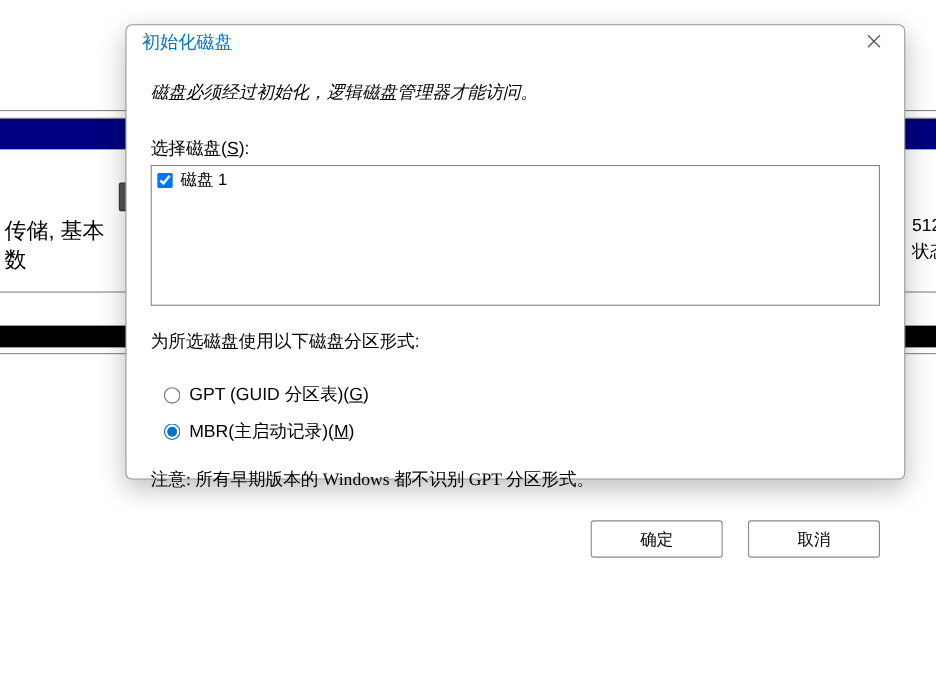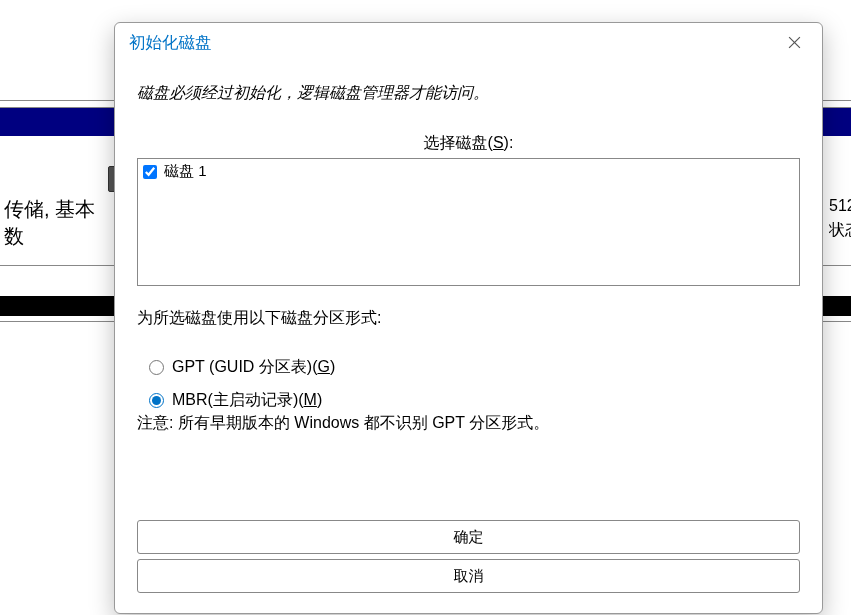--- a/index.html
+++ b/index.html
@@ -23,21 +23,21 @@
     .bg-left-text { position:absolute; left:0; top:60px; width:100px; font-size:20px; color:#000; padding-left:4px; }
     .bg-right-text { position:absolute; left:829px; top:58px; width:30px; font-size:16px; color:#000; line-height:1.5; overflow:hidden; white-space:pre; }
     .bg-gap { position:absolute; left:0; top:268px; width:100%; height:30px; background:#fff; }
     .bg-black-band { position:absolute; left:0; top:296px; width:100%; height:20px; background:#000; }
     .bg-below { position:absolute; left:0; top:316px; width:100%; height:6px; background:#fff; border-bottom:1px solid #888; }
     .dialog {
       position:absolute;
       left:114px;
       top:22px;
       width:709px;
-      height:592px;
+      height:414px;
       background:#fff;
       border:1px solid #999;
       border-radius:6px;
       box-shadow:0 8px 24px rgba(0,0,0,.25);
       display:flex;
       flex-direction:column;
     }
     .titlebar {
       height:40px;
       display:flex;
@@ -53,40 +53,39 @@
       width:40px; height:32px; display:flex; align-items:center; justify-content:center;
       cursor:pointer; color:#555; border-radius:3px;
     }
     .close-btn svg { width:13px; height:13px; }
     .dialog-body {
       flex:1; padding:18px 22px 12px 22px;
       display:flex; flex-direction:column;
       font-size:16px; color:#000;
     }
     .intro-text { margin-bottom:28px; line-height:1.5;font-style:italic; }
-    .list-label { margin-bottom:4px;text-align:center; }
+    .list-label { margin-bottom:4px; }
     .access-underline { text-decoration: underline; }
     .disk-listbox {
       border:1px solid #888;
       height:128px;
       overflow:auto;
       padding:3px 5px;
       background:#fff;
     }
     .disk-item { display:flex; align-items:center; gap:7px; font-size:15px; }
     .disk-item input[type=checkbox] { width:14px; height:14px; }
     .partition-style-label { margin-top:22px; margin-bottom:28px; }
     .radio-group { margin-left:12px; display:flex; flex-direction:column; gap:12px; }
     .radio-row { display:flex; align-items:center; gap:8px; font-size:16px; }
     .radio-row input[type=radio] { width:15px; height:15px; accent-color:#0173C7; }
-    .note-text { line-height:1.5; }
+    .note-text { margin-top:22px; line-height:1.5;font-family:Liberation Serif, serif; }
     .dialog-footer {
-      display:flex; justify-content:flex-end; gap:5px;
+      display:flex; justify-content:flex-end; gap:23px;
       padding:12px 22px 20px 22px;
-      flex-direction:column;
     }
     .dlg-btn {
       min-width:120px; height:34px;
       background:#fff; border:1px solid #888;
       border-radius:3px; font-size:15px;
       display:flex; align-items:center; justify-content:center;
       cursor:pointer;
     }
   </style>
 </head>

